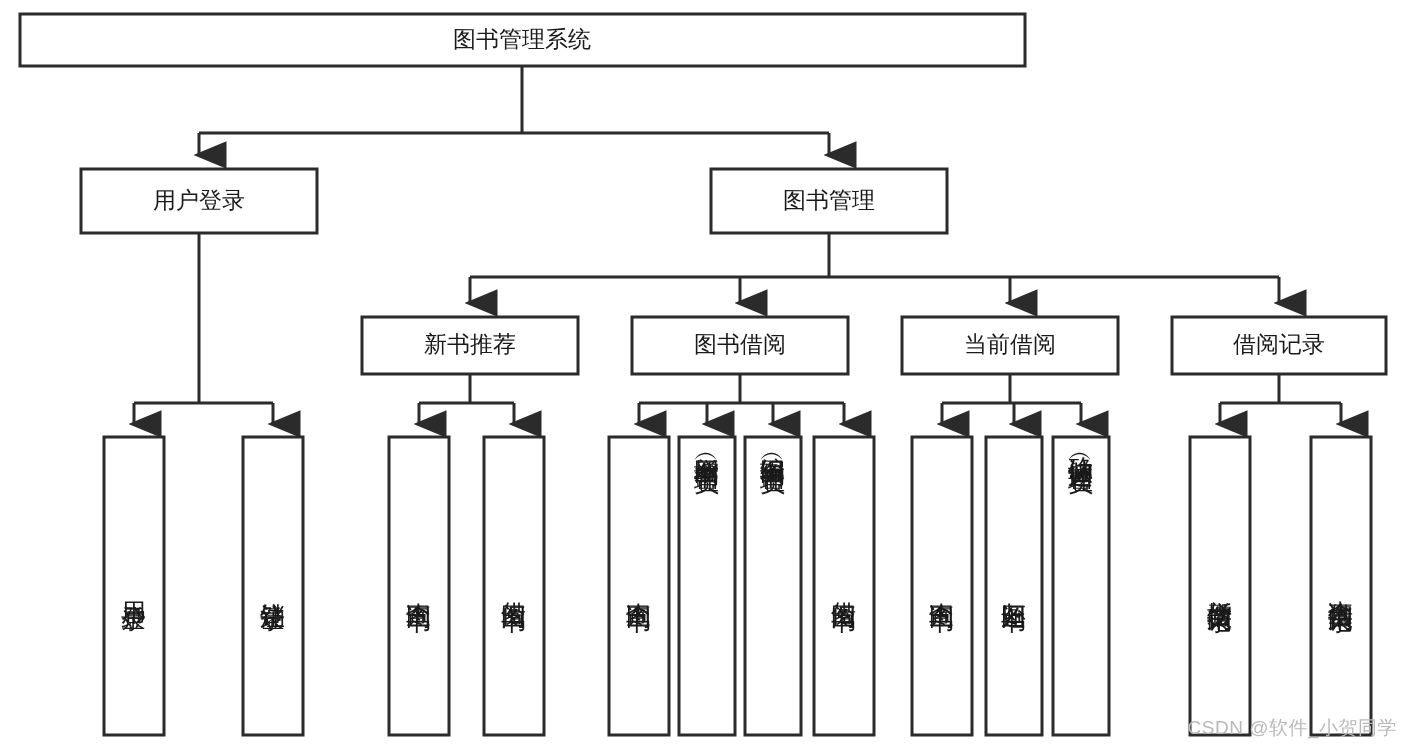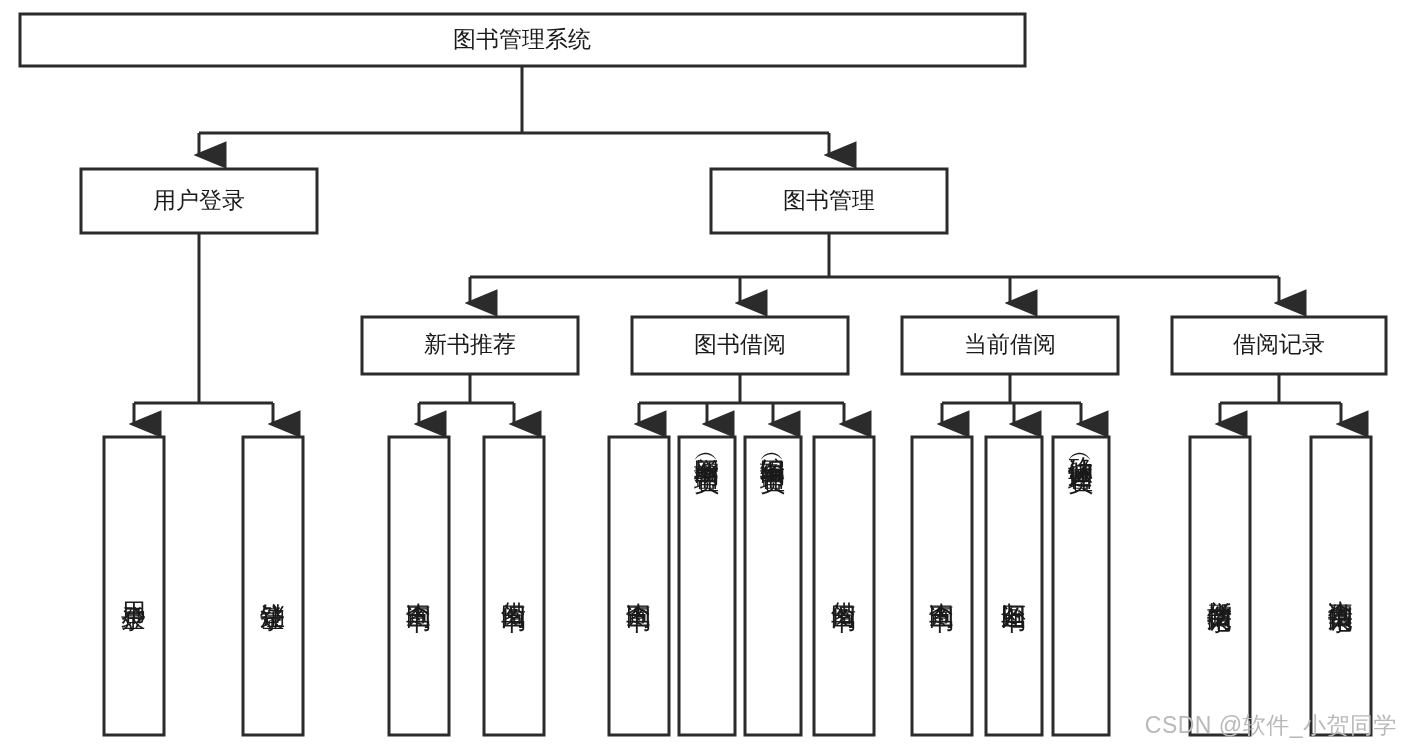--- a/index.html
+++ b/index.html
@@ -64,21 +64,21 @@
     letter-spacing: 2px;
     color: #1a1a1a;
     white-space: nowrap;
     text-align: center;
   }
   .watermark {
     position: absolute;
     right: 8px;
     bottom: 6px;
     font-family: "Liberation Sans", "DejaVu Sans", sans-serif;
-    font-size: 23px;
+    font-size: 19px;
     color: #b9b9b9;
     letter-spacing: 0.5px;
     white-space: nowrap;
   }
 </style>
 </head>
 <body>
 
 <div id="diagram-root">
 

